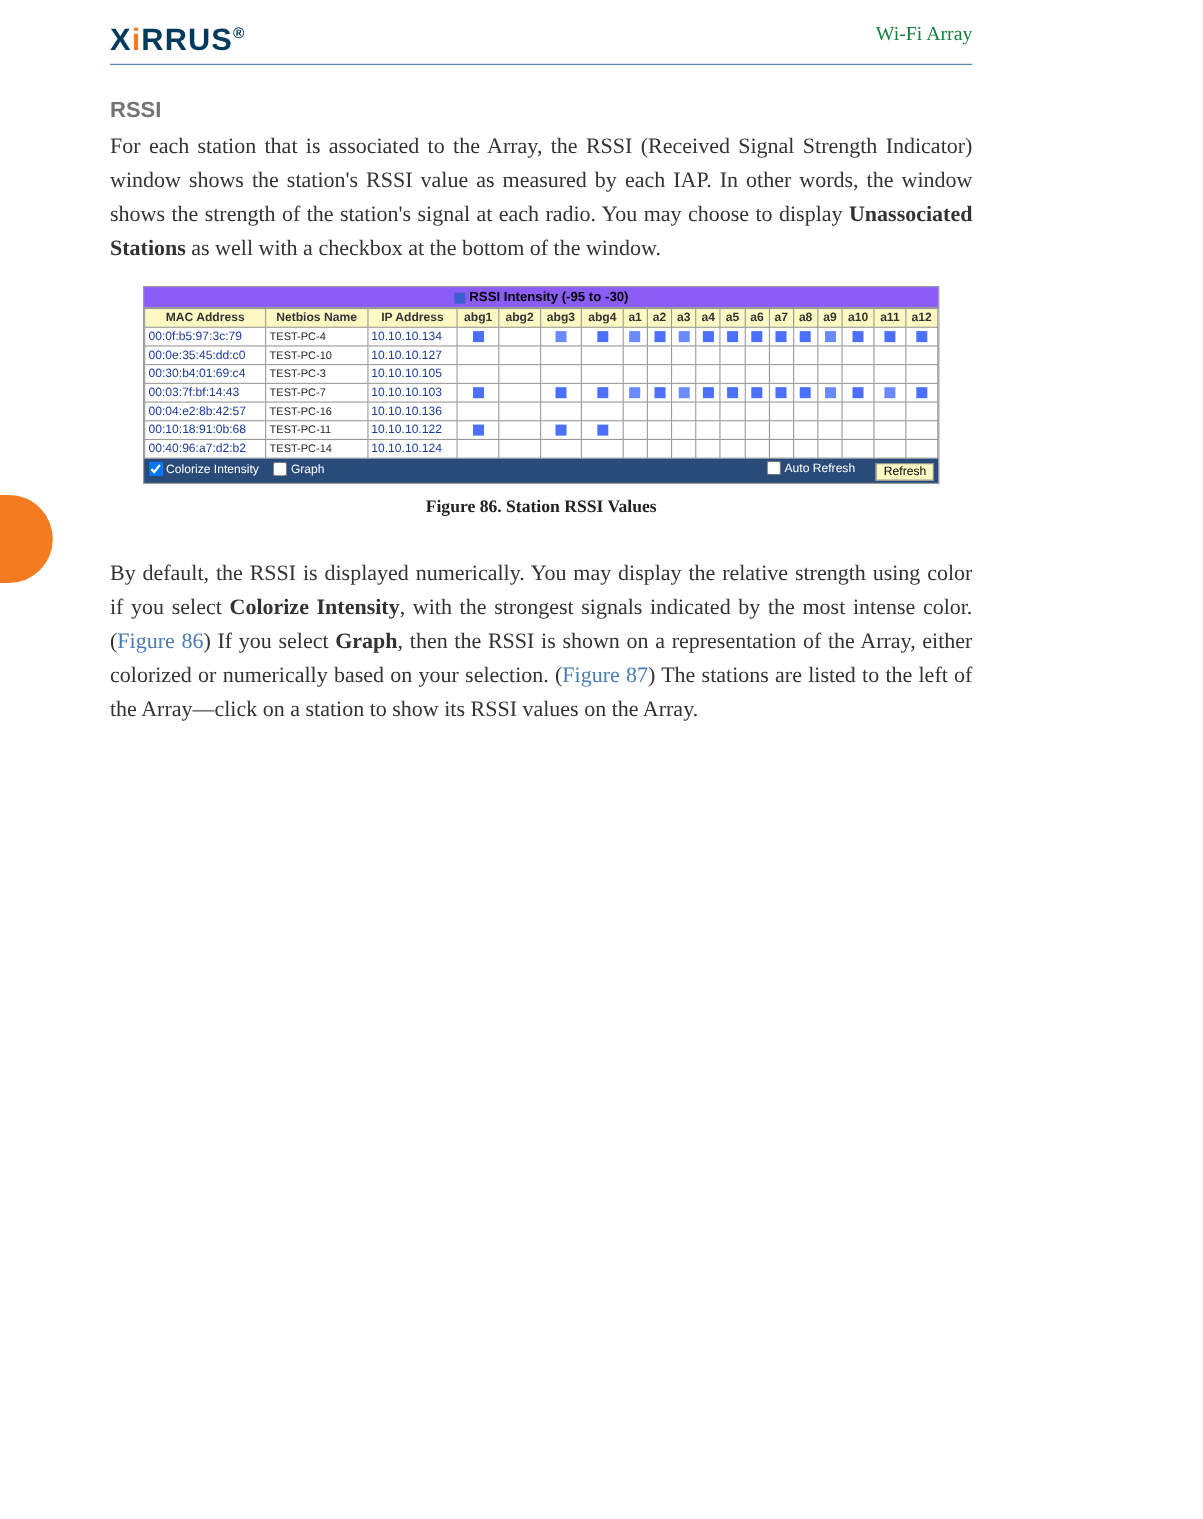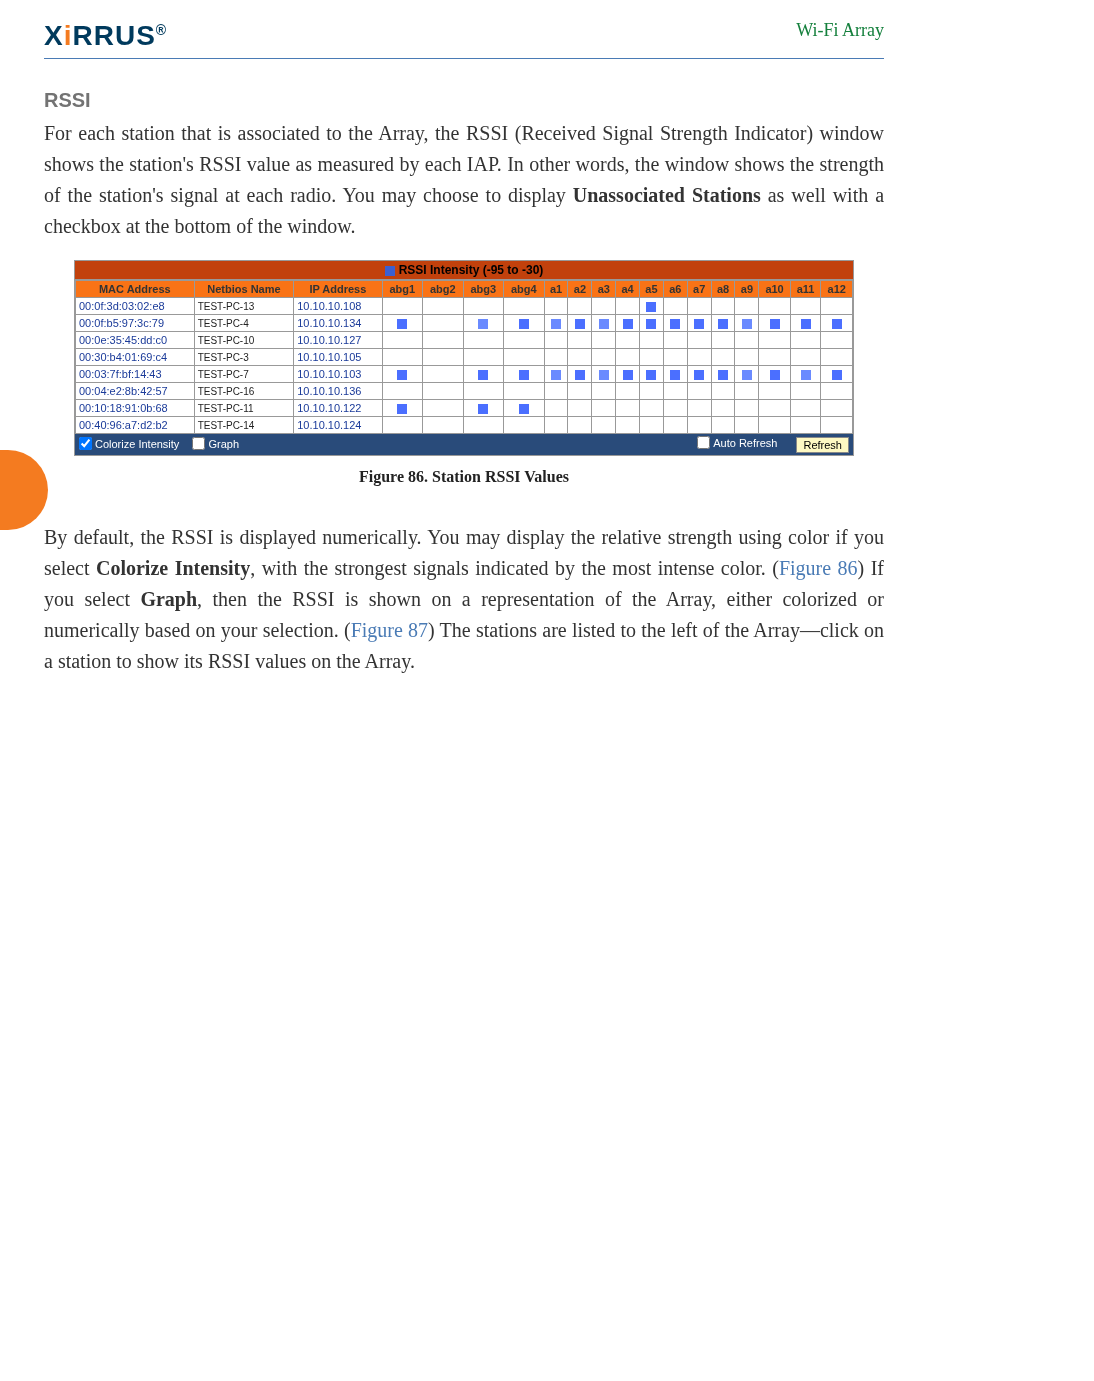--- a/index.html
+++ b/index.html
@@ -7,21 +7,21 @@
     padding: 0;
     font-family: Georgia, 'Times New Roman', serif;
     color: #333;
     background: #fff;
     width: 1094px;
   }
   .page {
     width: 984px;
     min-height: 1381px;
     box-sizing: border-box;
-    padding: 20px 100px 40px 44px;
+    padding: 20px 100px 40px 100px;
     position: relative;
   }
   .header {
     display: flex;
     justify-content: space-between;
     align-items: flex-start;
     border-bottom: 1px solid #4a7bb5;
     padding-bottom: 6px;
     margin-bottom: 30px;
   }
@@ -85,21 +85,21 @@
 
   
   .screenshot {
     margin: 4px 30px 12px 30px;
     border: 1px solid #999;
     background: #fff;
     font-family: Arial, sans-serif;
     font-size: 11px;
   }
   .legend-row {
-    background: #c2410c;
+    background: #8b5cf6;
     text-align: center;
     font-size: 12px;
     padding: 2px 0;
     border-bottom: 1px solid #999;
     color: #000;
     font-weight: bold;
   }
   .legend-square {
     display: inline-block;
     width: 10px;
@@ -113,21 +113,21 @@
     width: 100%;
   }
   table.rssi th, table.rssi td {
     border: 1px solid #999;
     padding: 2px 3px;
     text-align: center;
     font-size: 11px;
     white-space: nowrap;
   }
   table.rssi th {
-    background: #f97316;
+    background: #fef9c3;
     font-weight: bold;
   }
   table.rssi td.mac, table.rssi td.ip, table.rssi td.nb { text-align: left; color: #1a3a99; }
   table.rssi td.nb { color: #222; font-size: 10px; line-height: 1.1; }
   .cell-sq {
     display: inline-block;
     width: 10px;
     height: 10px;
     vertical-align: middle;
   }
@@ -193,41 +193,20 @@
             <th>a7</th>
             <th>a8</th>
             <th>a9</th>
             <th>a10</th>
             <th>a11</th>
             <th>a12</th>
           </tr>
         </thead>
     <tbody id="rssi-body">
           <tr>
-            <td class="mac">00:0f:3d:03:02:e8</td>
-            <td class="nb">TEST-PC-13</td>
-            <td class="ip">10.10.10.108</td>
-            <td></td>
-            <td></td>
-            <td></td>
-            <td></td>
-            <td></td>
-            <td></td>
-            <td></td>
-            <td></td>
-            <td><span class="cell-sq c1"></span></td>
-            <td></td>
-            <td></td>
-            <td></td>
-            <td></td>
-            <td></td>
-            <td></td>
-            <td></td>
-          </tr>
-          <tr>
             <td class="mac">00:0f:b5:97:3c:79</td>
             <td class="nb">TEST-PC-4</td>
             <td class="ip">10.10.10.134</td>
             <td><span class="cell-sq c1"></span></td>
             <td></td>
             <td><span class="cell-sq c2"></span></td>
             <td><span class="cell-sq c1"></span></td>
             <td><span class="cell-sq c2"></span></td>
             <td><span class="cell-sq c1"></span></td>
             <td><span class="cell-sq c2"></span></td>

